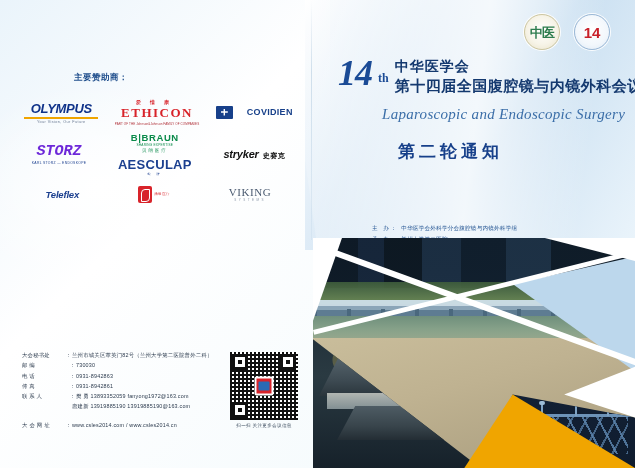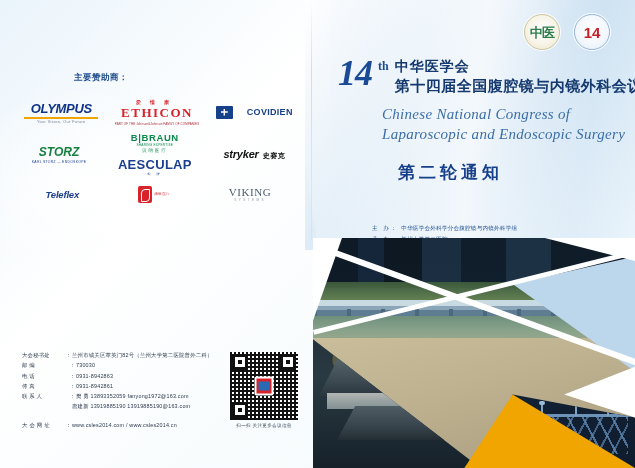--- a/index.html
+++ b/index.html
@@ -119,21 +119,21 @@
     font-style: italic;
     color: #1b4b96;
     line-height: 0.9;
     letter-spacing: -1px;
   }
   .num-th {
     font-family: "Liberation Serif", serif;
     font-size: 12px;
     font-weight: bold;
     color: #1b4b96;
-    margin-top: 2px;
+    margin-top: 14px;
   }
   .title-cn-lines {
     margin-top: 1px;
   }
   .title-cn-1 {
     font-size: 14px;
     font-weight: bold;
     color: #14396f;
     letter-spacing: 1px;
     line-height: 1.25;
@@ -292,25 +292,25 @@
     clip-path: polygon(40% 0,60% 0,60% 40%,100% 40%,100% 60%,60% 60%,60% 100%,40% 100%,40% 60%,0 60%,0 40%,40% 40%);
   }
   .lg-covidien .word {
     font-size: 9px;
     font-weight: bold;
     color: #17408a;
     letter-spacing: .3px;
   }
   
   .lg-storz .word {
-    font-family: Liberation Sans, sans-serif;
-    font-size: 12px;
+    font-family: Liberation Mono, monospace;
+    font-size: 15px;
     font-weight: bold;
     font-style: italic;
-    color: #15803d;
+    color: #6d28d9;
     letter-spacing: 0px;
   }
   .lg-storz .tag {
     font-size: 3.4px;
     color: #1b3f8f;
     letter-spacing: .3px;
     margin-top: 1px;
   }
   
   .lg-bbraun .word {
@@ -718,21 +718,20 @@
   <div class="header-block">
     <div class="title-cn-row">
       <div class="num-14">14</div>
       <div class="num-th">th</div>
       <div class="title-cn-lines">
         <div class="title-cn-1">中华医学会</div>
         <div class="title-cn-2">第十四届全国腹腔镜与内镜外科会议</div>
       </div>
     </div>
     <div class="title-en">
-      <div>Chinese National Congress of</div>
       <div>Laparoscopic and Endoscopic Surgery</div>
     </div>
     <div class="round-notice">第二轮通知</div>
   </div>
 
   <div class="organizers">
     <div class="org-row">
       <span class="org-label">主 办：</span>
       <span class="org-val">中华医学会外科学分会腹腔镜与内镜外科学组</span>
     </div>

